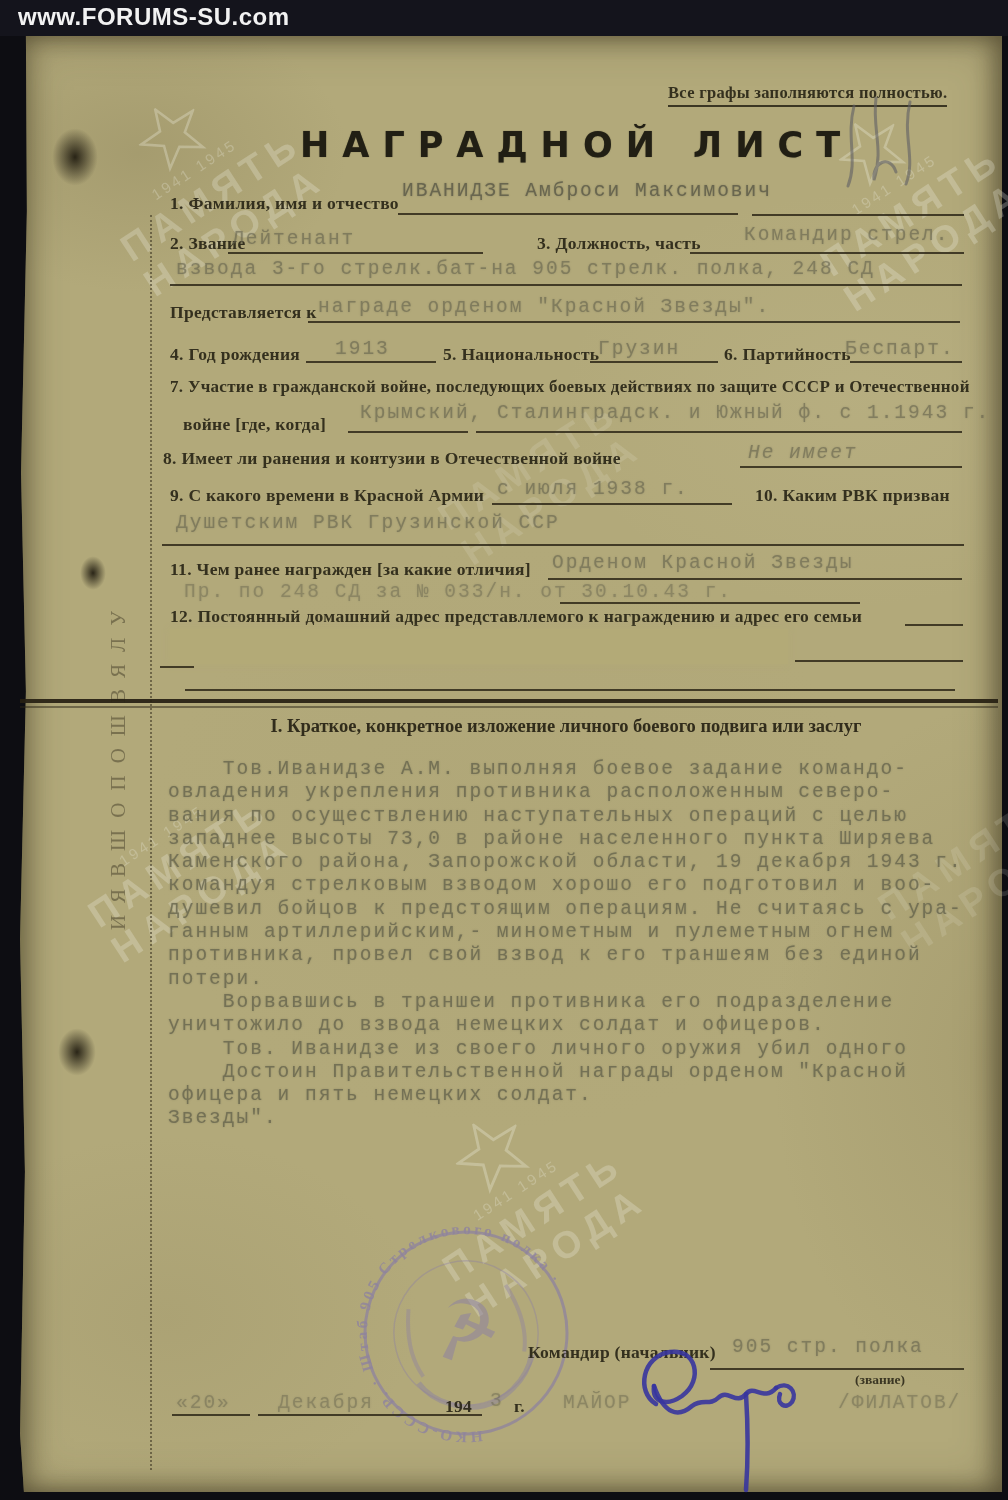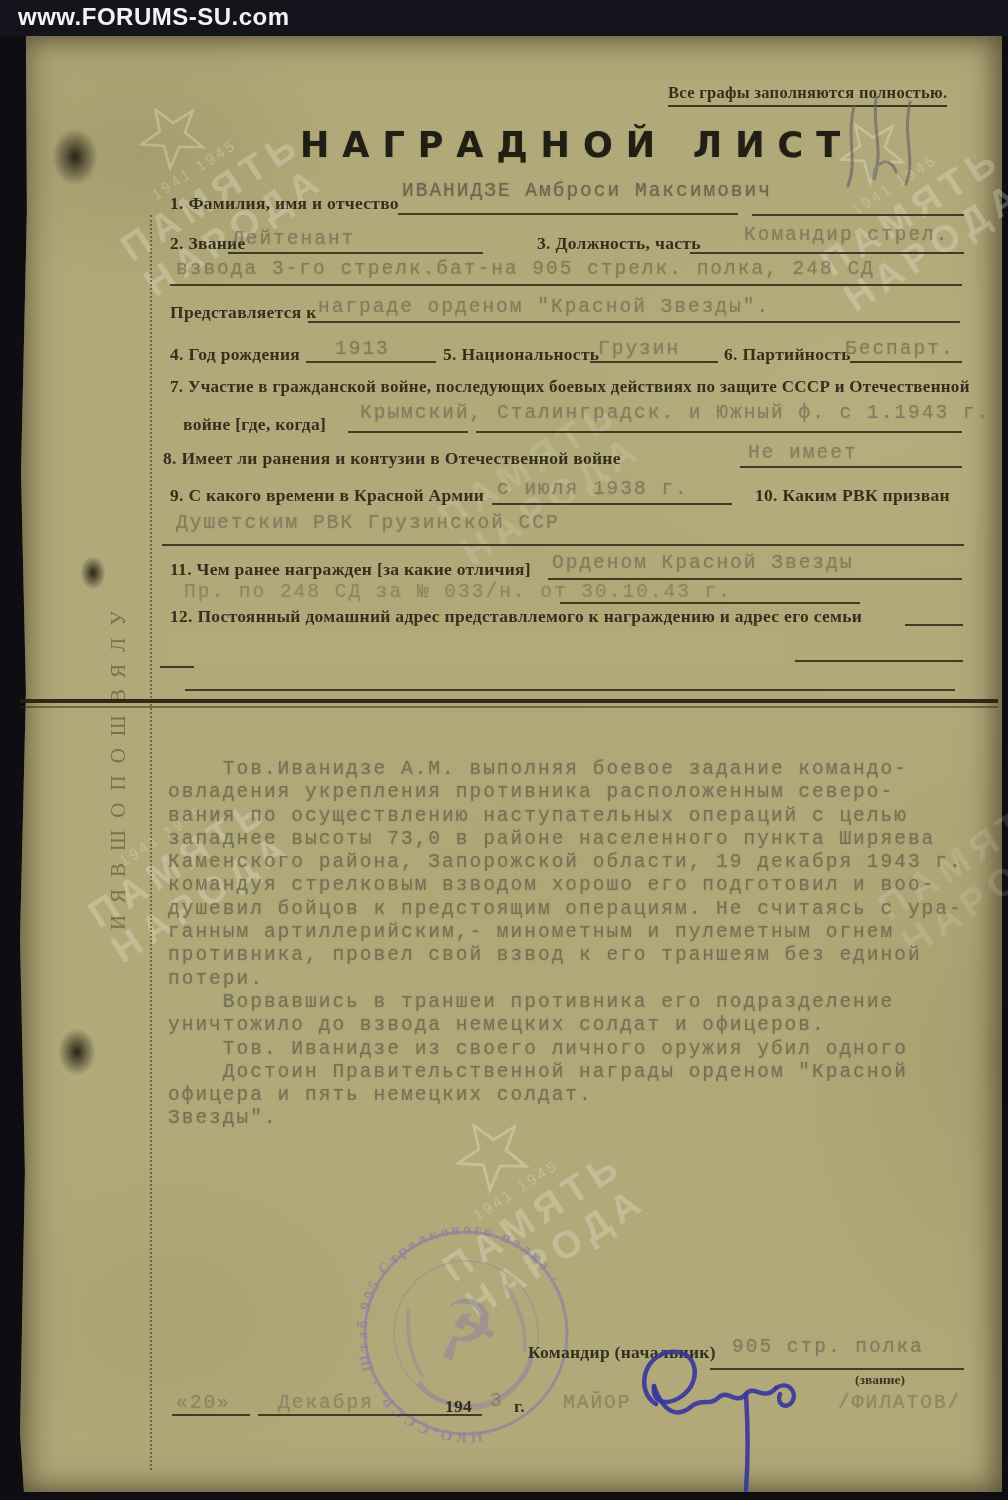--- a/index.html
+++ b/index.html
@@ -159,21 +159,21 @@
   <div class="typed f2 abs" style="left:845px;top:338px;">Беспарт.</div>
   <i class="rule" style="left:850px;top:361px;width:112px;"></i>
 
   <div class="lbl abs" style="left:170px;top:377px;font-size:17px;text-align:right;">7. Участие в гражданской войне, последующих боевых действиях по защите СССР и Отечественной</div>
   <div class="typed f2 abs" style="left:352px;top:402px;margin-left:8px;">Крымский, Сталинградск. и Южный ф. с 1.1943 г.</div>
   <div class="lbl abs" style="left:183px;top:414px;">войне [где, когда]</div>
   <i class="rule" style="left:348px;top:431px;width:120px;"></i>
   <i class="rule" style="left:476px;top:431px;width:486px;"></i>
 
   <div class="lbl abs" style="left:163px;top:448px;text-align:right;">8. Имеет ли ранения и контузии в Отечественной войне</div>
-  <div class="typed f2 abs" style="left:748px;top:442px;">Не имеет</div>
+  <div class="typed f2 abs" style="left:748px;top:442px;font-style:italic;">Не имеет</div>
   <i class="rule" style="left:740px;top:466px;width:222px;"></i>
 
   <div class="lbl abs" style="left:170px;top:485px;">9. С какого времени в Красной Армии</div>
   <div class="typed f2 abs" style="left:497px;top:478px;">с июля 1938 г.</div>
   <i class="rule" style="left:492px;top:503px;width:240px;"></i>
   <div class="lbl abs" style="left:755px;top:485px;">10. Каким РВК призван</div>
   <div class="typed f2 abs" style="left:176px;top:512px;">Душетским РВК Грузинской ССР</div>
   <i class="rule" style="left:162px;top:544px;width:802px;"></i>
 
   <div class="lbl abs" style="left:170px;top:559px;">11. Чем ранее награжден [за какие отличия]</div>
@@ -185,20 +185,21 @@
   <div class="lbl abs" style="left:170px;top:606px;">12. Постоянный домашний адрес представллемого к награждению и адрес его семьи</div>
   <i class="rule" style="left:905px;top:624px;width:58px;"></i>
   <div class="redact abs" style="left:170px;top:629px;width:618px;height:35px;"></div>
   <i class="rule" style="left:795px;top:660px;width:168px;"></i>
   <i class="rule" style="left:160px;top:666px;width:34px;"></i>
 
   <i class="rule" style="left:185px;top:689px;width:770px;"></i>
   <i class="rule hv" style="left:20px;top:699px;width:978px;"></i>
   <i class="rule lt" style="left:20px;top:706px;width:978px;"></i>
 
+  <div class="sec-heading abs" style="left:168px;top:716px;width:796px;">I. Краткое, конкретное изложение личного боевого подвига или заслуг</div>
 
   <div id="exploit-text" class="abs" style="left:168px;top:758px;">
       <div class="body-line">    Тов.Иванидзе А.М. выполняя боевое задание командо-</div>
       <div class="body-line">овладения укрепления противника расположенным северо-</div>
       <div class="body-line">вания по осуществлению наступательных операций с целью</div>
       <div class="body-line">западнее высоты 73,0 в районе населенного пункта Ширяева</div>
       <div class="body-line">Каменского района, Запорожской области, 19 декабря 1943 г.</div>
       <div class="body-line">командуя стрелковым взводом хорошо его подготовил и воо-</div>
       <div class="body-line">душевил бойцов к предстоящим операциям. Не считаясь с ура-</div>
       <div class="body-line">ганным артиллерийским,- минометным и пулеметным огнем</div>

